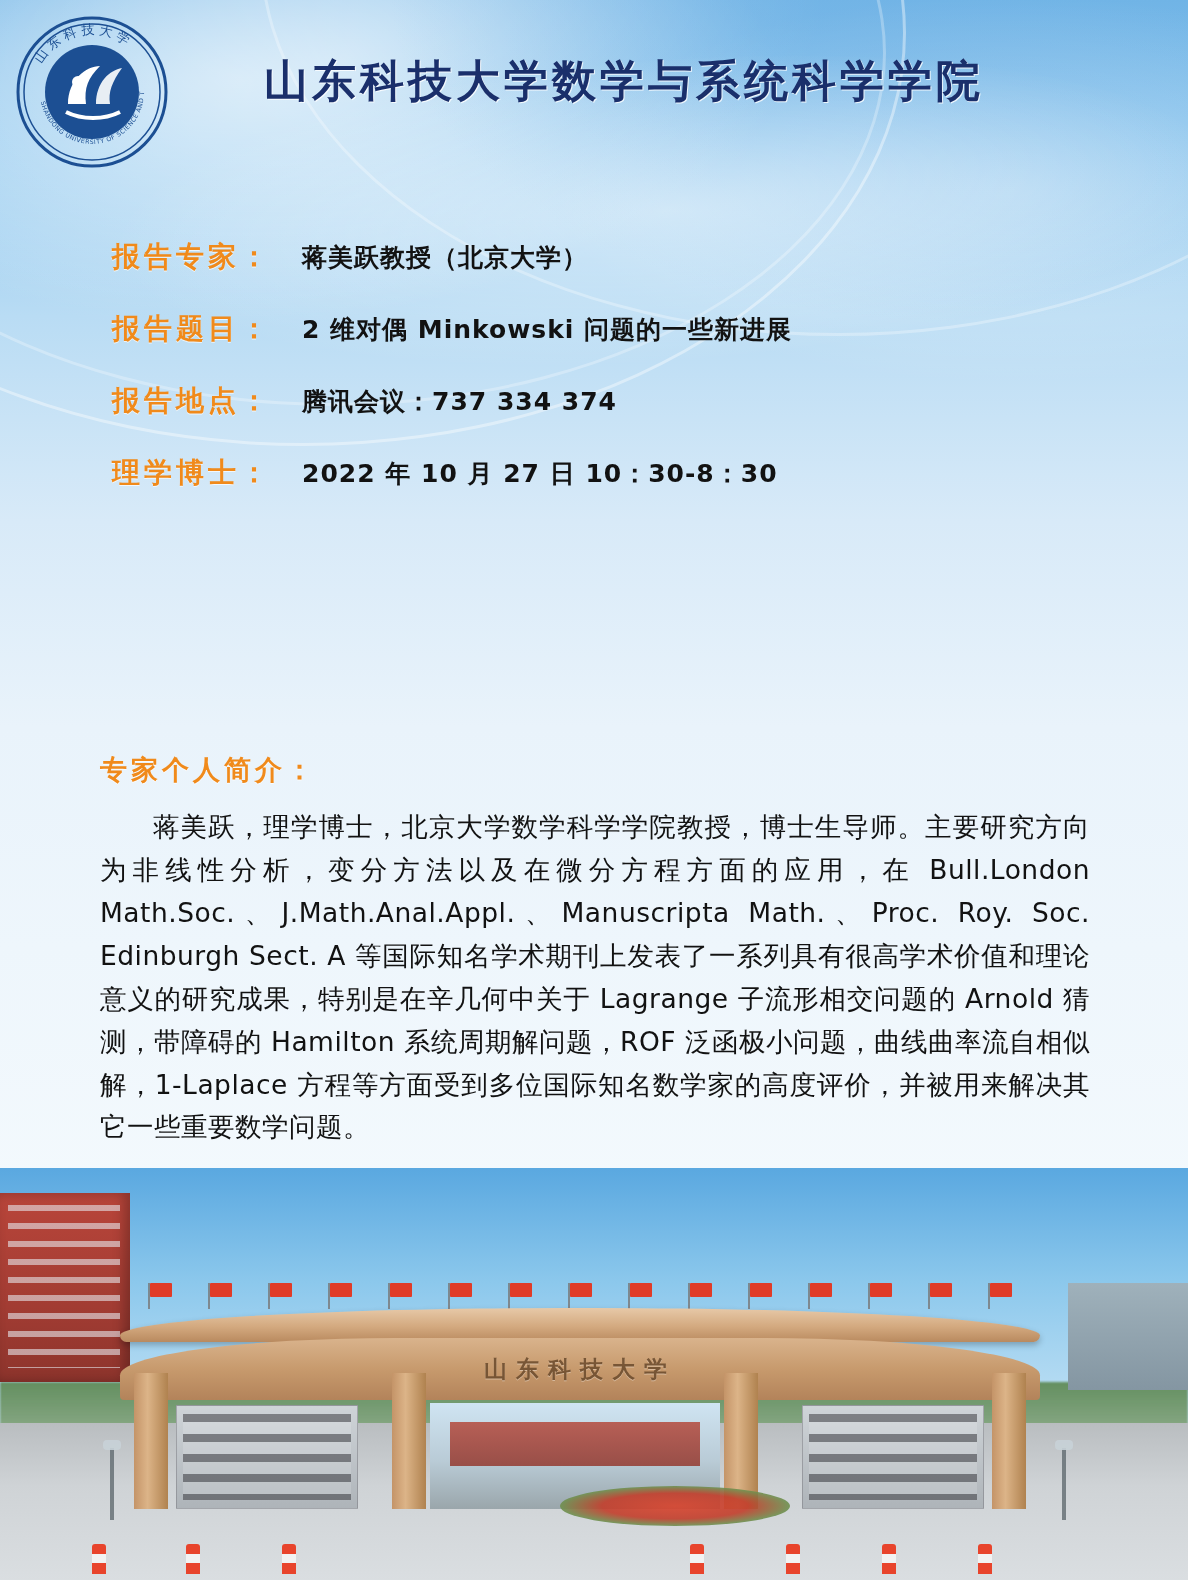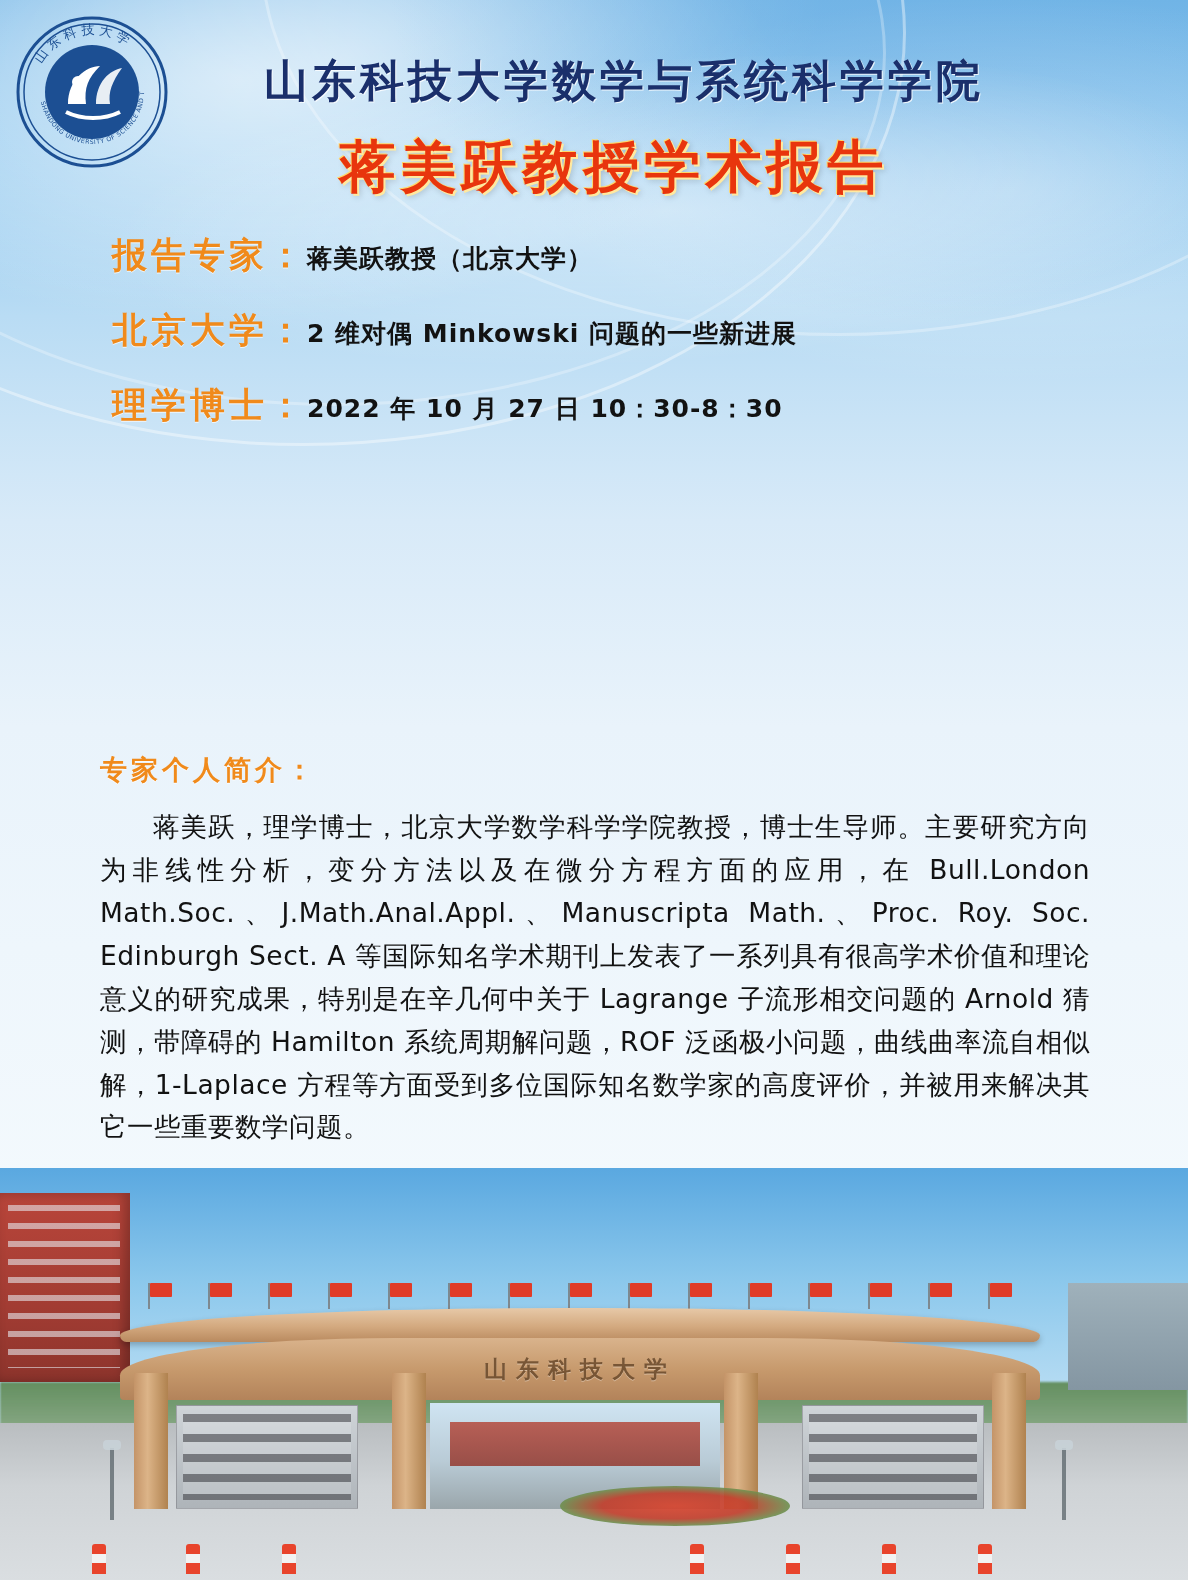--- a/index.html
+++ b/index.html
@@ -112,21 +112,21 @@
     top: 232px;
     width: 1010px;
   }
   .info-row {
     display: flex;
     align-items: baseline;
     margin-bottom: 28px;
   }
   .info-label {
     font-family: "DejaVu Serif", "Liberation Serif", serif;
-    font-size: 35px;
+    font-size: 28px;
     font-weight: bold;
     color: #f08a1b;
     letter-spacing: 4px;
     white-space: nowrap;
     min-width: 190px;
     text-shadow: 0 1px 0 rgba(255,255,255,0.7);
   }
   .info-value {
     font-family: "DejaVu Sans", "Liberation Sans", sans-serif;
     font-size: 25px;
@@ -385,30 +385,33 @@
       <text font-family="DejaVu Serif, serif" font-size="13" fill="#1c4f93">
         <textPath href="#ringTop" startOffset="16%">山 东 科 技 大 学</textPath>
       </text>
       <text font-family="DejaVu Sans, sans-serif" font-size="6.2" fill="#1c4f93" letter-spacing="0.5">
         <textPath href="#ringBottom" startOffset="6%">SHANDONG UNIVERSITY OF SCIENCE AND TECHNOLOGY</textPath>
       </text>
     </svg>
   </div>
 
   <div class="org-title">山东科技大学数学与系统科学学院</div>
-  <div class="main-title">蒋美跃教授学术报告</div>
 
   <div class="info-block">
     <div class="info-row">
       <div class="info-label">报告专家：</div>
       <div class="info-value">蒋美跃教授（北京大学）</div>
     </div>
     <div class="info-row">
-      <div class="info-label">北京大学：</div>
+      <div class="info-label">报告题目：</div>
       <div class="info-value">2 维对偶 Minkowski 问题的一些新进展</div>
+    </div>
+    <div class="info-row">
+      <div class="info-label">报告地点：</div>
+      <div class="info-value">腾讯会议：737 334 374</div>
     </div>
     <div class="info-row">
       <div class="info-label">理学博士：</div>
       <div class="info-value">2022 年 10 月 27 日 10：30-8：30</div>
     </div>
   </div>
 
 
   <div class="section" id="bio-section">
     <div class="section-head">专家个人简介：</div>

